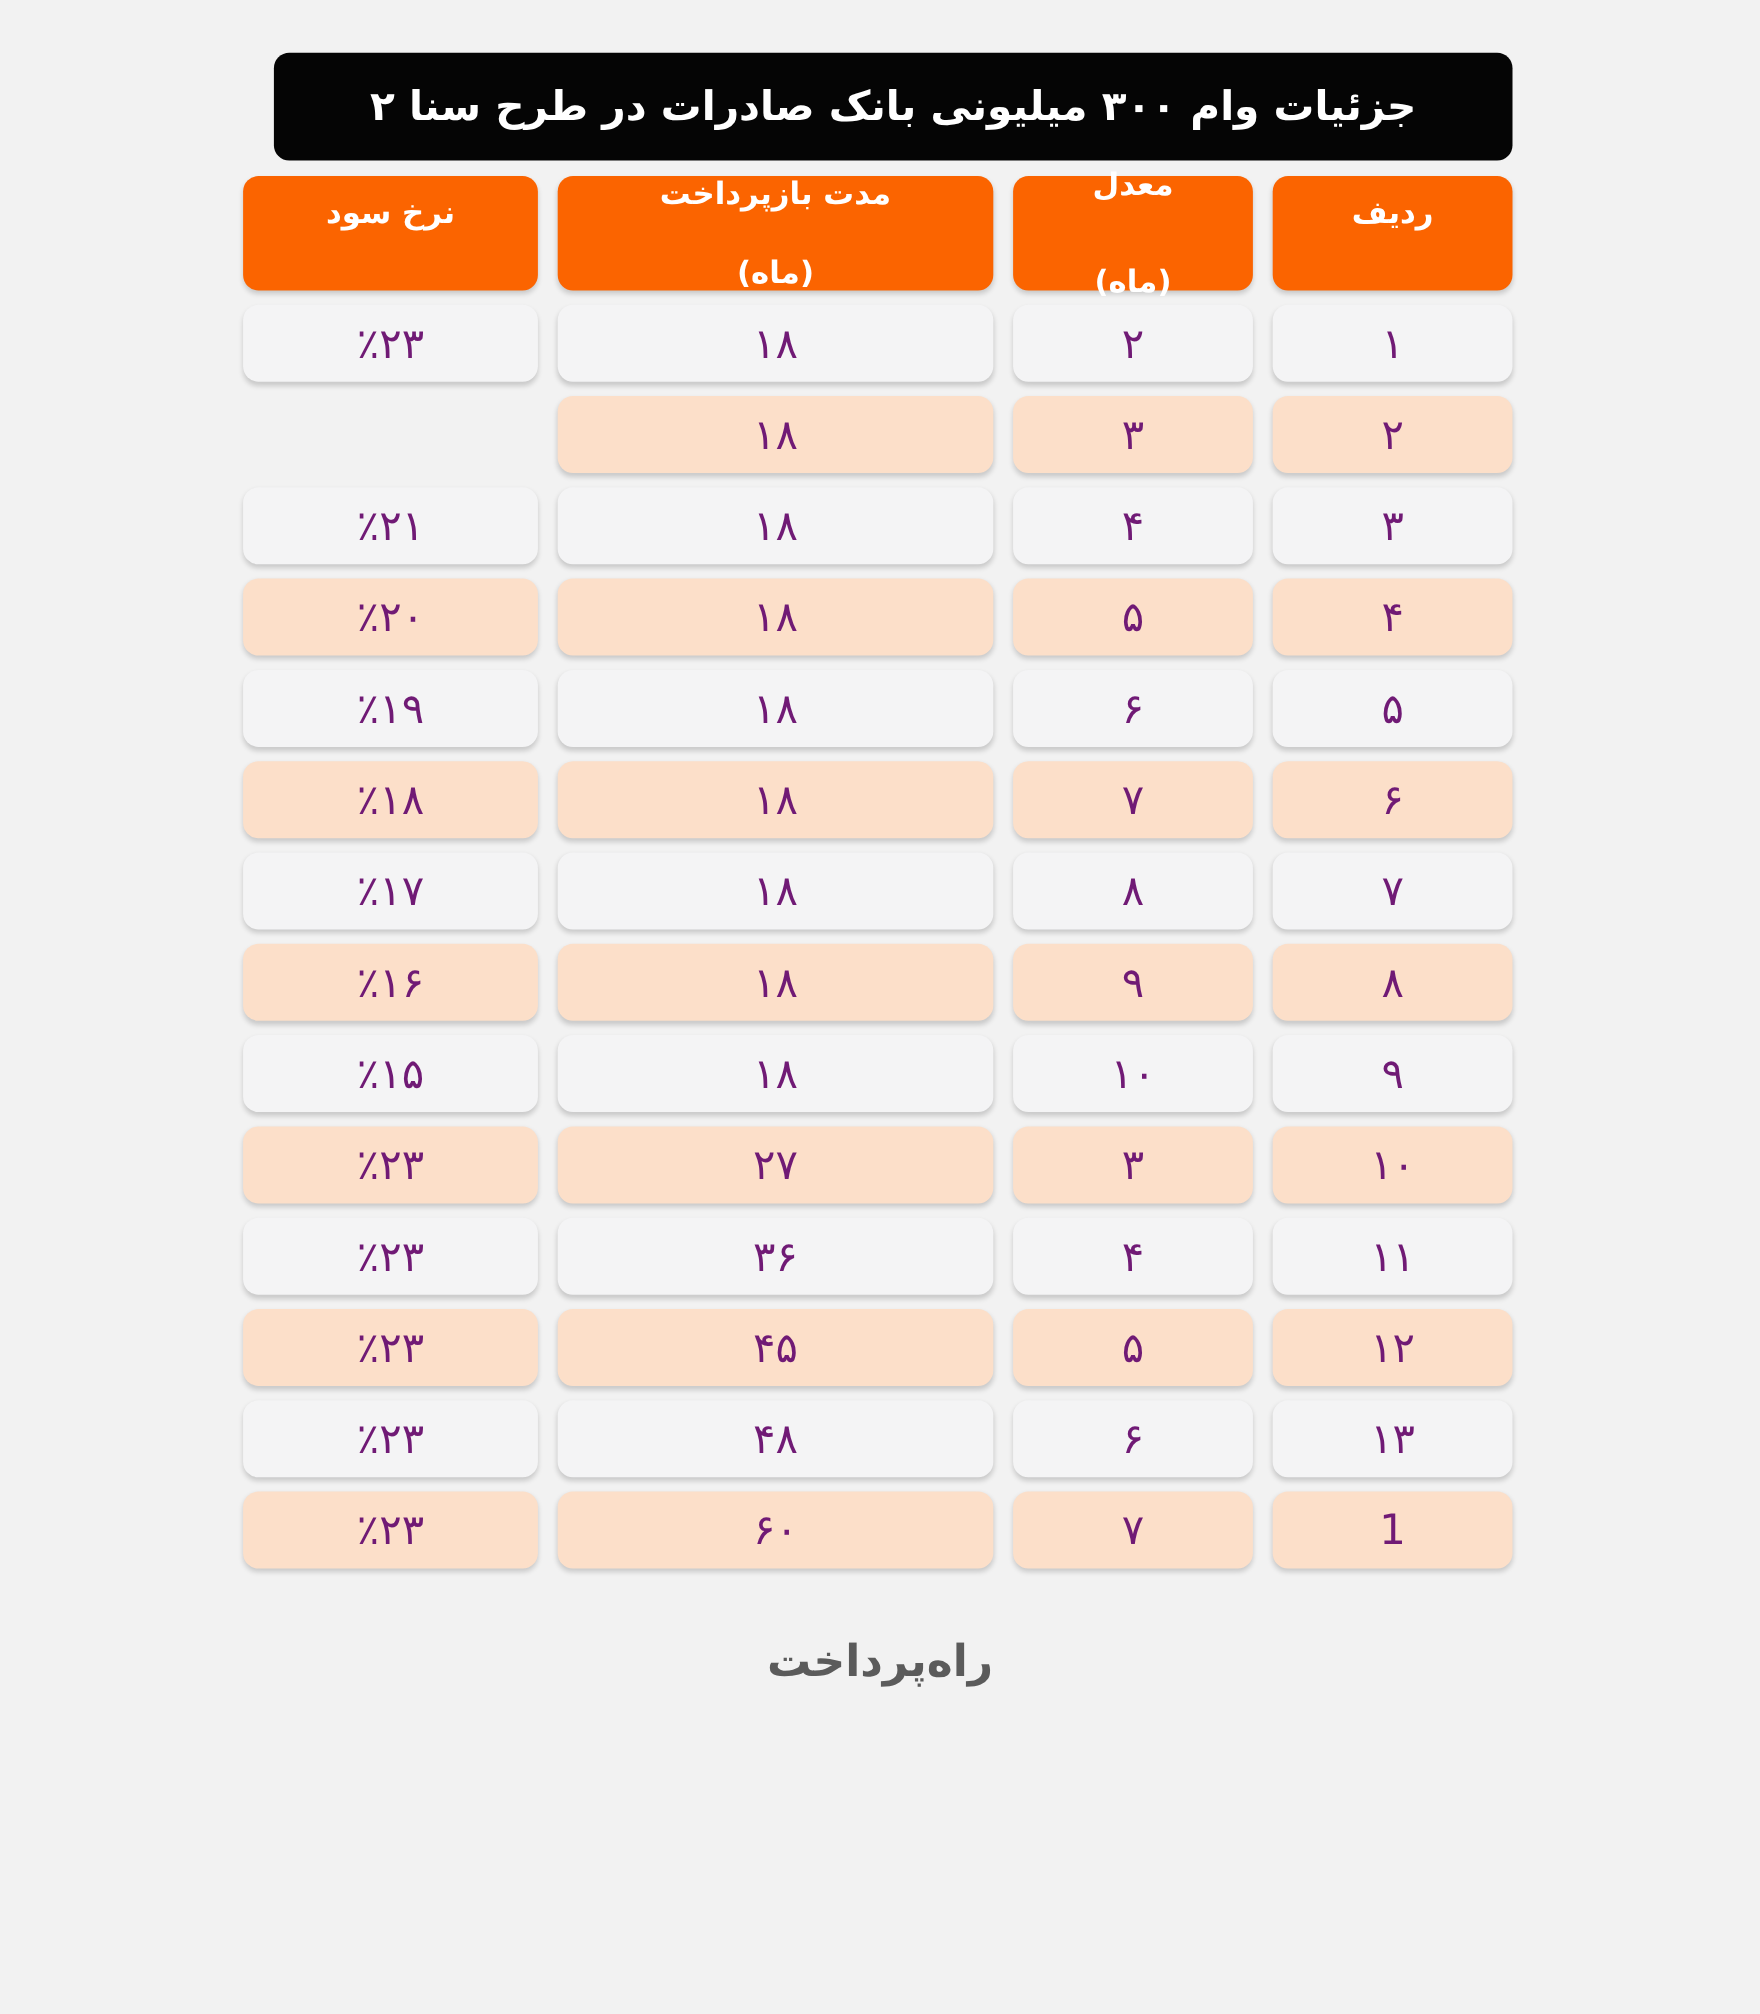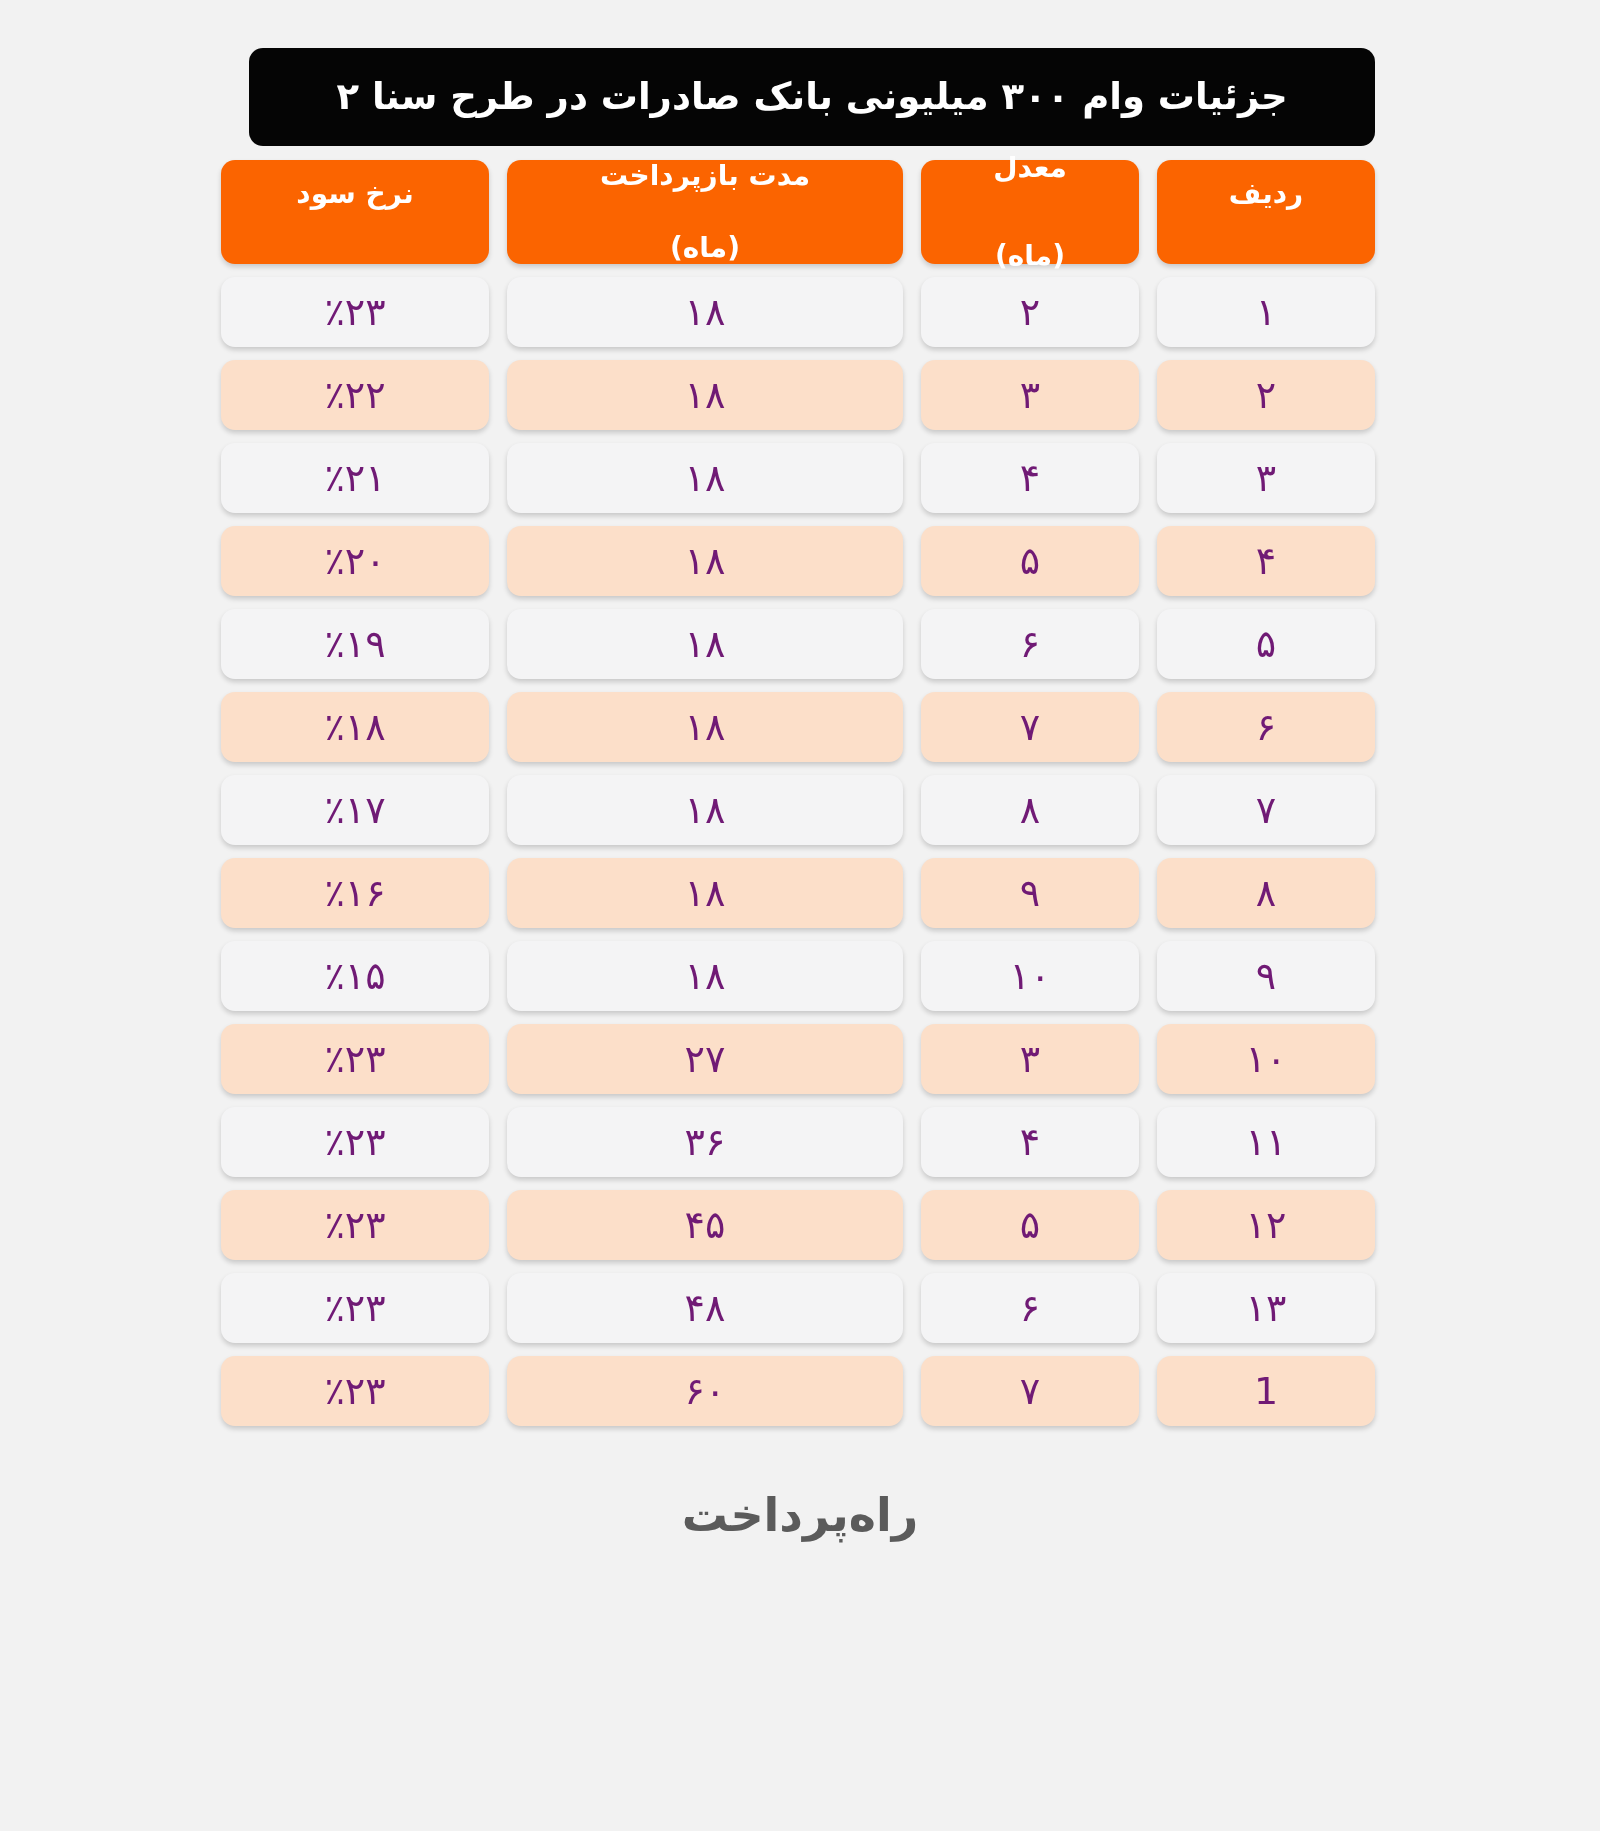--- a/index.html
+++ b/index.html
@@ -95,21 +95,21 @@
   .row-tint  .cell { background: #FCDFC9; }
 
   
   .footer {
     margin-top: 62px;
     display: flex;
     align-items: center;
     justify-content: center;
   }
   .footer .logo-text {
-    font-size: 46px;
+    font-size: 40px;
     font-weight: 800;
     color: #5B5B5B;
     letter-spacing: -1px;
     direction: rtl;
   }
 </style>
 </head>
 <body>
 
 <div id="page">
@@ -142,21 +142,20 @@
         <div class="grid-row body-row row-light">
           <div class="cell col-radif">۱</div>
           <div class="cell col-moadel">۲</div>
           <div class="cell col-modat">۱۸</div>
           <div class="cell col-nerkh">٪۲۳</div>
         </div>
         <div class="grid-row body-row row-tint">
           <div class="cell col-radif">۲</div>
           <div class="cell col-moadel">۳</div>
           <div class="cell col-modat">۱۸</div>
-          <div class="cell col-nerkh">٪۲۲</div>
         </div>
         <div class="grid-row body-row row-light">
           <div class="cell col-radif">۳</div>
           <div class="cell col-moadel">۴</div>
           <div class="cell col-modat">۱۸</div>
           <div class="cell col-nerkh">٪۲۱</div>
         </div>
         <div class="grid-row body-row row-tint">
           <div class="cell col-radif">۴</div>
           <div class="cell col-moadel">۵</div>

